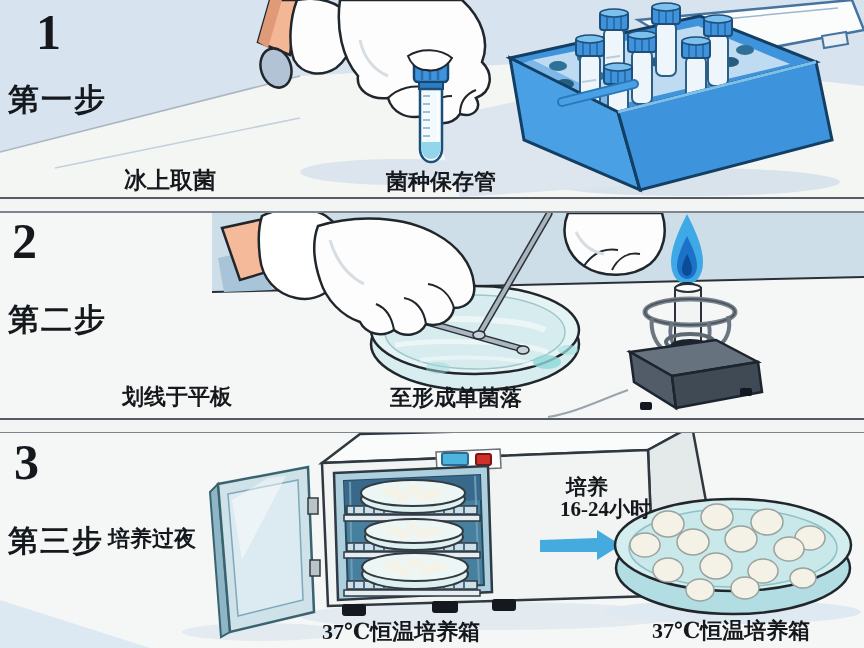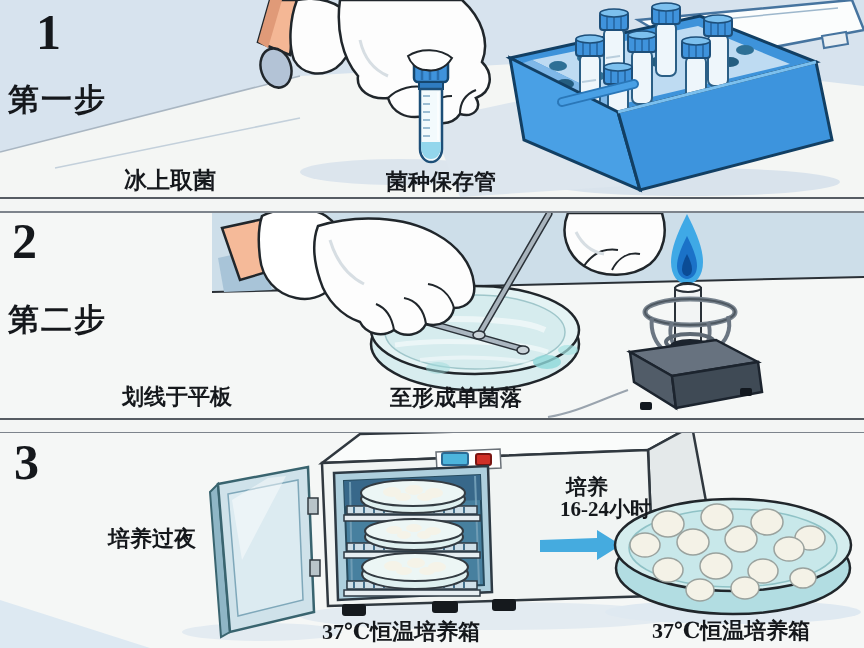--- a/index.html
+++ b/index.html
@@ -397,19 +397,20 @@
   <div class="txt title" style="left:8px;top:84px">第一步</div>
   <div class="txt cap" style="left:124px;top:169px">冰上取菌</div>
   <div class="txt cap-sm" style="left:386px;top:171px">菌种保存管</div>
 
   <div class="txt num" style="left:12px;top:216px">2</div>
   <div class="txt cap-sm" style="left:122px;top:386px">划线于平板</div>
   <div class="txt title" style="left:8px;top:304px">第二步</div>
   <div class="txt cap-sm" style="left:390px;top:387px">至形成单菌落</div>
 
   <div class="txt num" style="left:14px;top:437px">3</div>
+  <div class="txt title" style="left:8px;top:526px;font-size:30px">第三步</div>
   <div class="txt note" style="left:108px;top:528px">培养过夜</div>
   <div class="txt arrowlbl" style="left:566px;top:477px">培养</div>
   <div class="txt arrowlbl" style="left:560px;top:499px">16-24小时</div>
   <div class="txt cap-sm" style="left:322px;top:621px">37℃恒温培养箱</div>
   <div class="txt cap-sm" style="left:652px;top:620px">37℃恒温培养箱</div>
 
 </div>
 
 </body></html>

